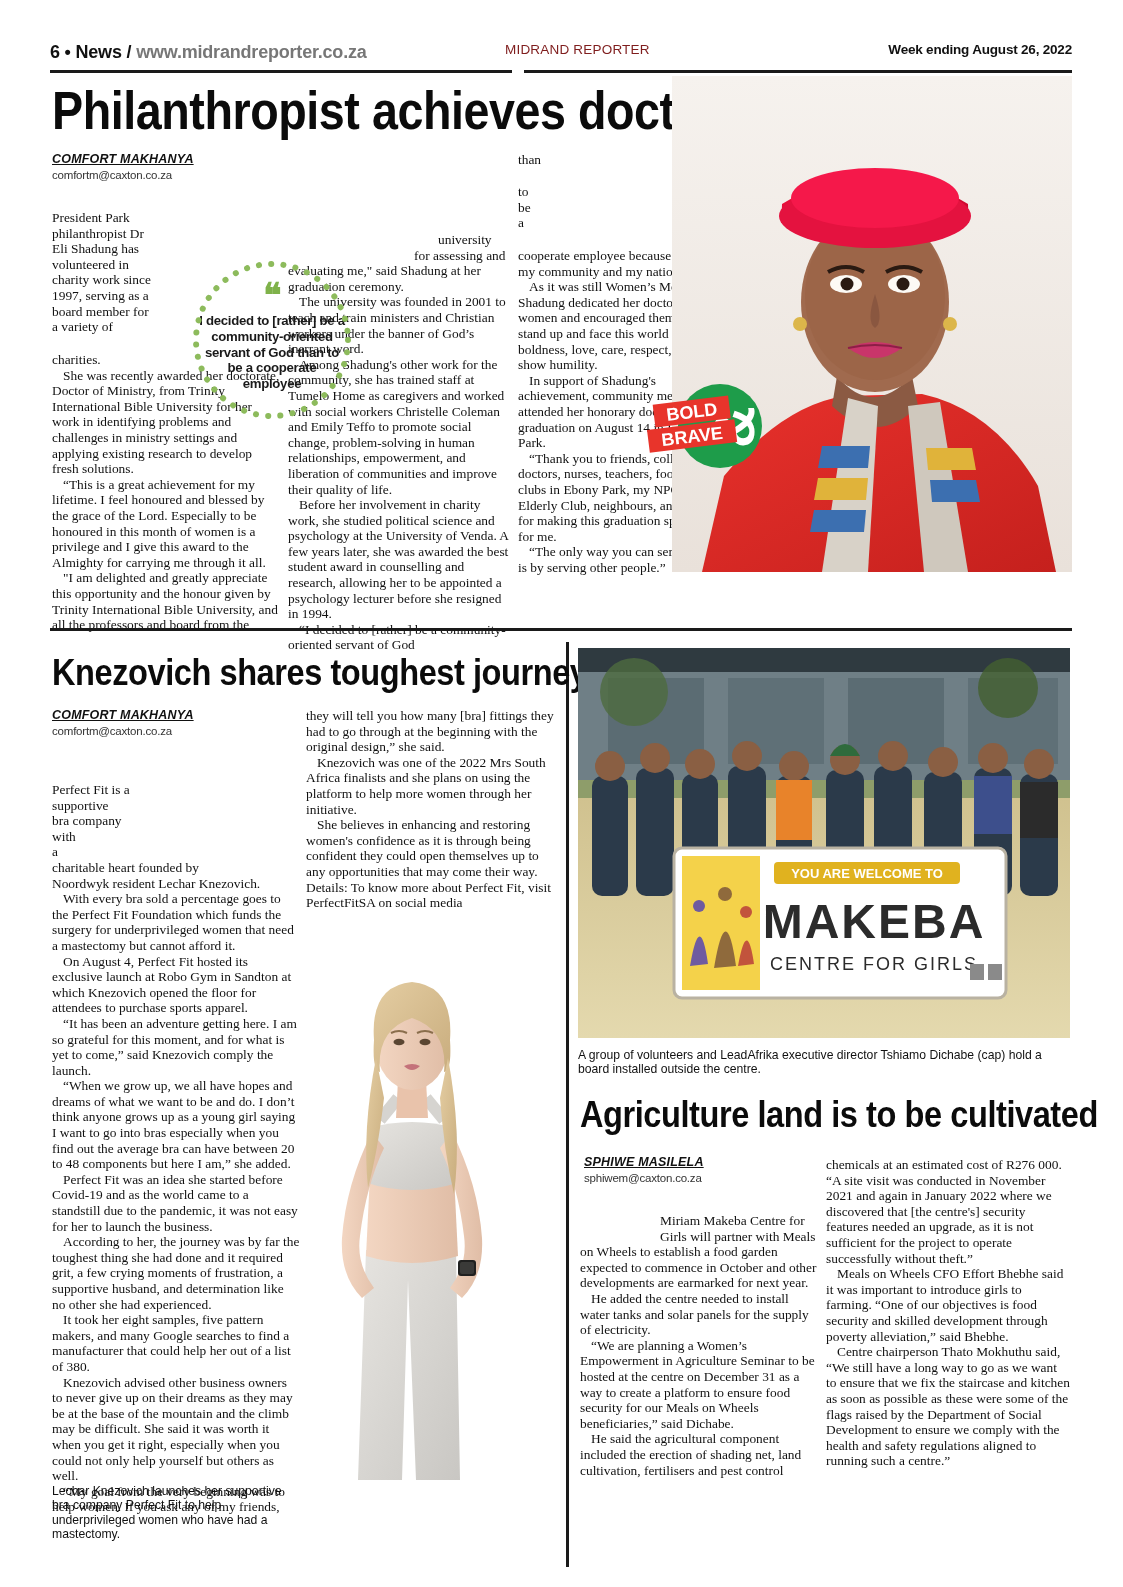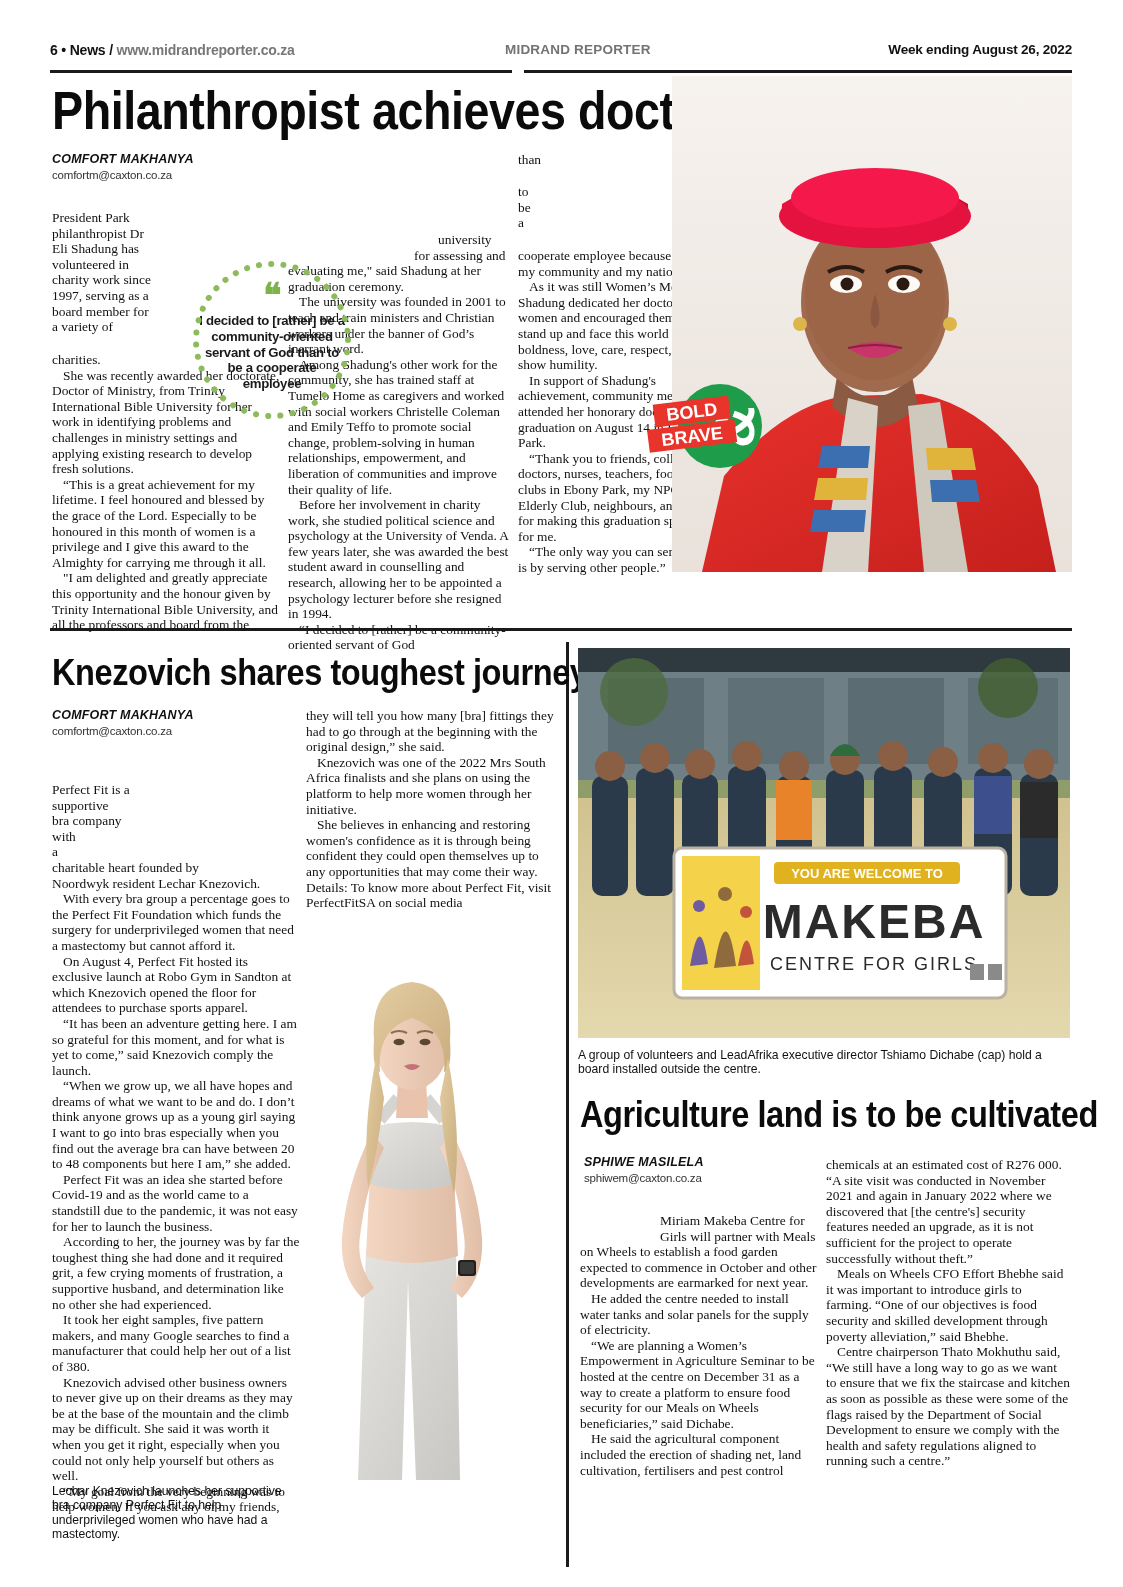--- a/index.html
+++ b/index.html
@@ -14,30 +14,30 @@
   }
   .page { position:absolute; left:0; top:0; width:1123px; height:1587px; }
 
   
   .masthead {
     position:absolute; left:50px; top:42px; width:1022px; height:26px;
     display:flex; align-items:baseline;
   }
   .mast-left {
     font-family:"Liberation Sans", sans-serif;
-    font-size:14px; font-weight:bold; letter-spacing:-0.2px;
+    font-size:18px; font-weight:bold; letter-spacing:-0.2px;
     white-space:nowrap;
   }
   .mast-left .sec { color:#111; }
   .mast-left .slash { color:#111; font-weight:bold; }
   .mast-left .url { color:#777; font-weight:bold; }
   .mast-center {
     position:absolute; left:455px; top:0;
     font-family:"Liberation Sans", sans-serif;
-    font-size:13.5px; font-weight:bold; color:#737373; letter-spacing:0.2px;
+    font-size:13.5px; font-weight:normal; color:#7f1d1d; letter-spacing:0.2px;
   }
   .mast-right {
     position:absolute; right:0; top:0;
     font-family:"Liberation Sans", sans-serif;
     font-size:13.5px; font-weight:bold; color:#111; letter-spacing:-0.2px;
   }
   .rule-head-left  { position:absolute; left:50px;  top:70px; width:462px; height:3px; background:#1a1a1a; }
   .rule-head-right { position:absolute; left:524px; top:70px; width:548px; height:3px; background:#1a1a1a; }
 
   
@@ -49,21 +49,21 @@
     line-height:1.0;
     transform:scaleX(0.88);
     transform-origin:left center;
     white-space:nowrap;
   }
 
   
   .byline-name {
     font-family:"Liberation Sans", sans-serif;
     font-weight:bold; font-style:italic; font-size:12.5px;
-    letter-spacing:0.2px; color:#111;
+    letter-spacing:0.2px; color:#111;text-decoration:underline;
   }
   .byline-mail {
     font-family:"Liberation Sans", sans-serif;
     font-size:11.5px; color:#333; letter-spacing:-0.2px; margin-top:3px;
   }
 
   
   .bodycol {
     font-family:"Liberation Serif", serif;
     font-size:13.4px;
@@ -339,21 +339,21 @@
     <div style="float:right;width:90px;height:16px;"></div>
     <div style="float:right;width:90px;height:16px;"></div>
     <div style="float:right;width:88px;height:16px;"></div>
     <div style="float:right;width:84px;height:16px;"></div>
     <div style="float:right;width:76px;height:16px;"></div>
     <div style="float:right;width:62px;height:16px;"></div>
     <div style="float:right;width:44px;height:16px;"></div>
     <div style="float:right;width:26px;height:16px;"></div>
     <div style="float:right;width:10px;height:16px;"></div>
     <p>Perfect Fit is a supportive bra company with a charitable heart founded by Noordwyk resident Lechar Knezovich.</p>
-    <p class="ind">With every bra group a percentage goes to the Perfect Fit Foundation which funds the surgery for underprivileged women that need a mastectomy but cannot afford it.</p>
+    <p class="ind">With every bra sold a percentage goes to the Perfect Fit Foundation which funds the surgery for underprivileged women that need a mastectomy but cannot afford it.</p>
     <p class="ind">On August 4, Perfect Fit hosted its exclusive launch at Robo Gym in Sandton at which Knezovich opened the floor for attendees to purchase sports apparel.</p>
     <p class="ind">“It has been an adventure getting here. I am so grateful for this moment, and for what is yet to come,” said Knezovich comply the launch.</p>
     <p class="ind">“When we grow up, we all have hopes and dreams of what we want to be and do. I don’t think anyone grows up as a young girl saying I want to go into bras especially when you find out the average bra can have between 20 to 48 components but here I am,” she added.</p>
     <p class="ind">Perfect Fit was an idea she started before Covid-19 and as the world came to a standstill due to the pandemic, it was not easy for her to launch the business.</p>
     <p class="ind">According to her, the journey was by far the toughest thing she had done and it required grit, a few crying moments of frustration, a supportive husband, and determination like no other she had experienced.</p>
     <p class="ind">It took her eight samples, five pattern makers, and many Google searches to find a manufacturer that could help her out of a list of 380.</p>
     <p class="ind">Knezovich advised other business owners to never give up on their dreams as they may be at the base of the mountain and the climb may be difficult. She said it was worth it when you get it right, especially when you could not only help yourself but others as well.</p>
     <p class="ind">“My goal from the very beginning was to help women. If you ask any of my friends,</p>
   </div>
 

